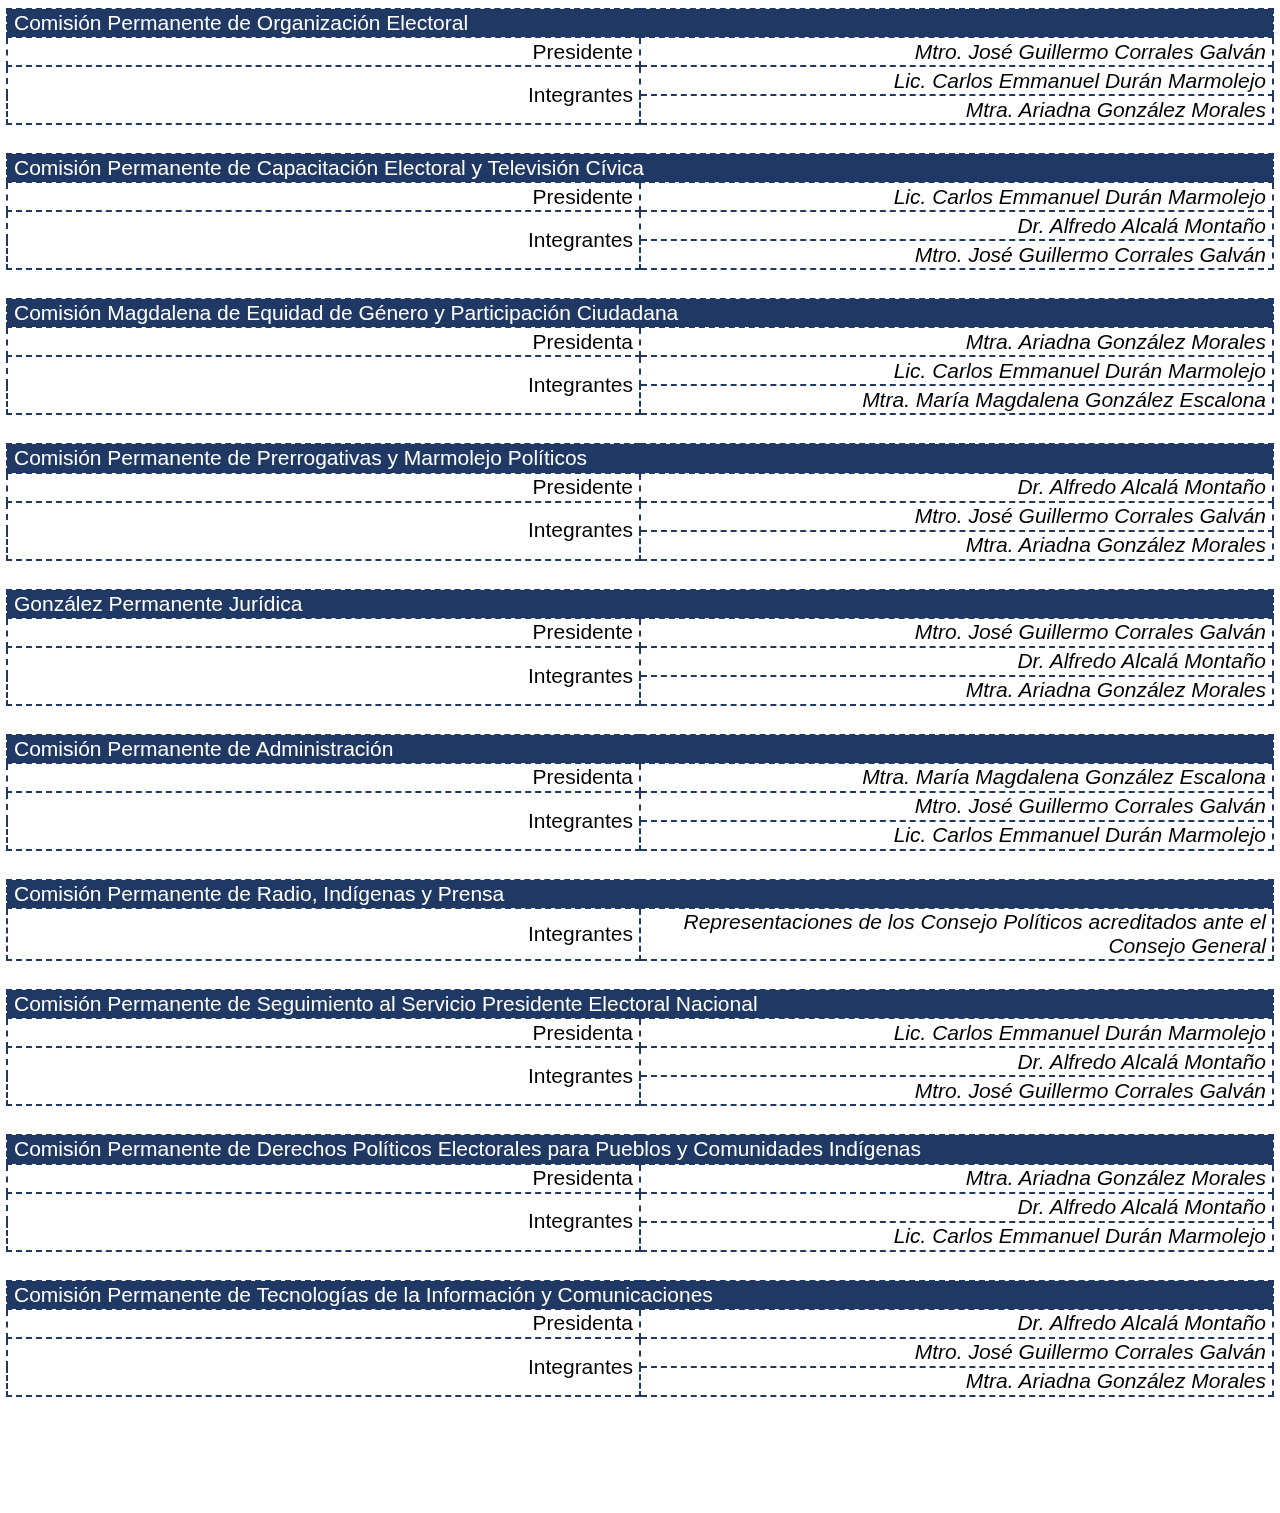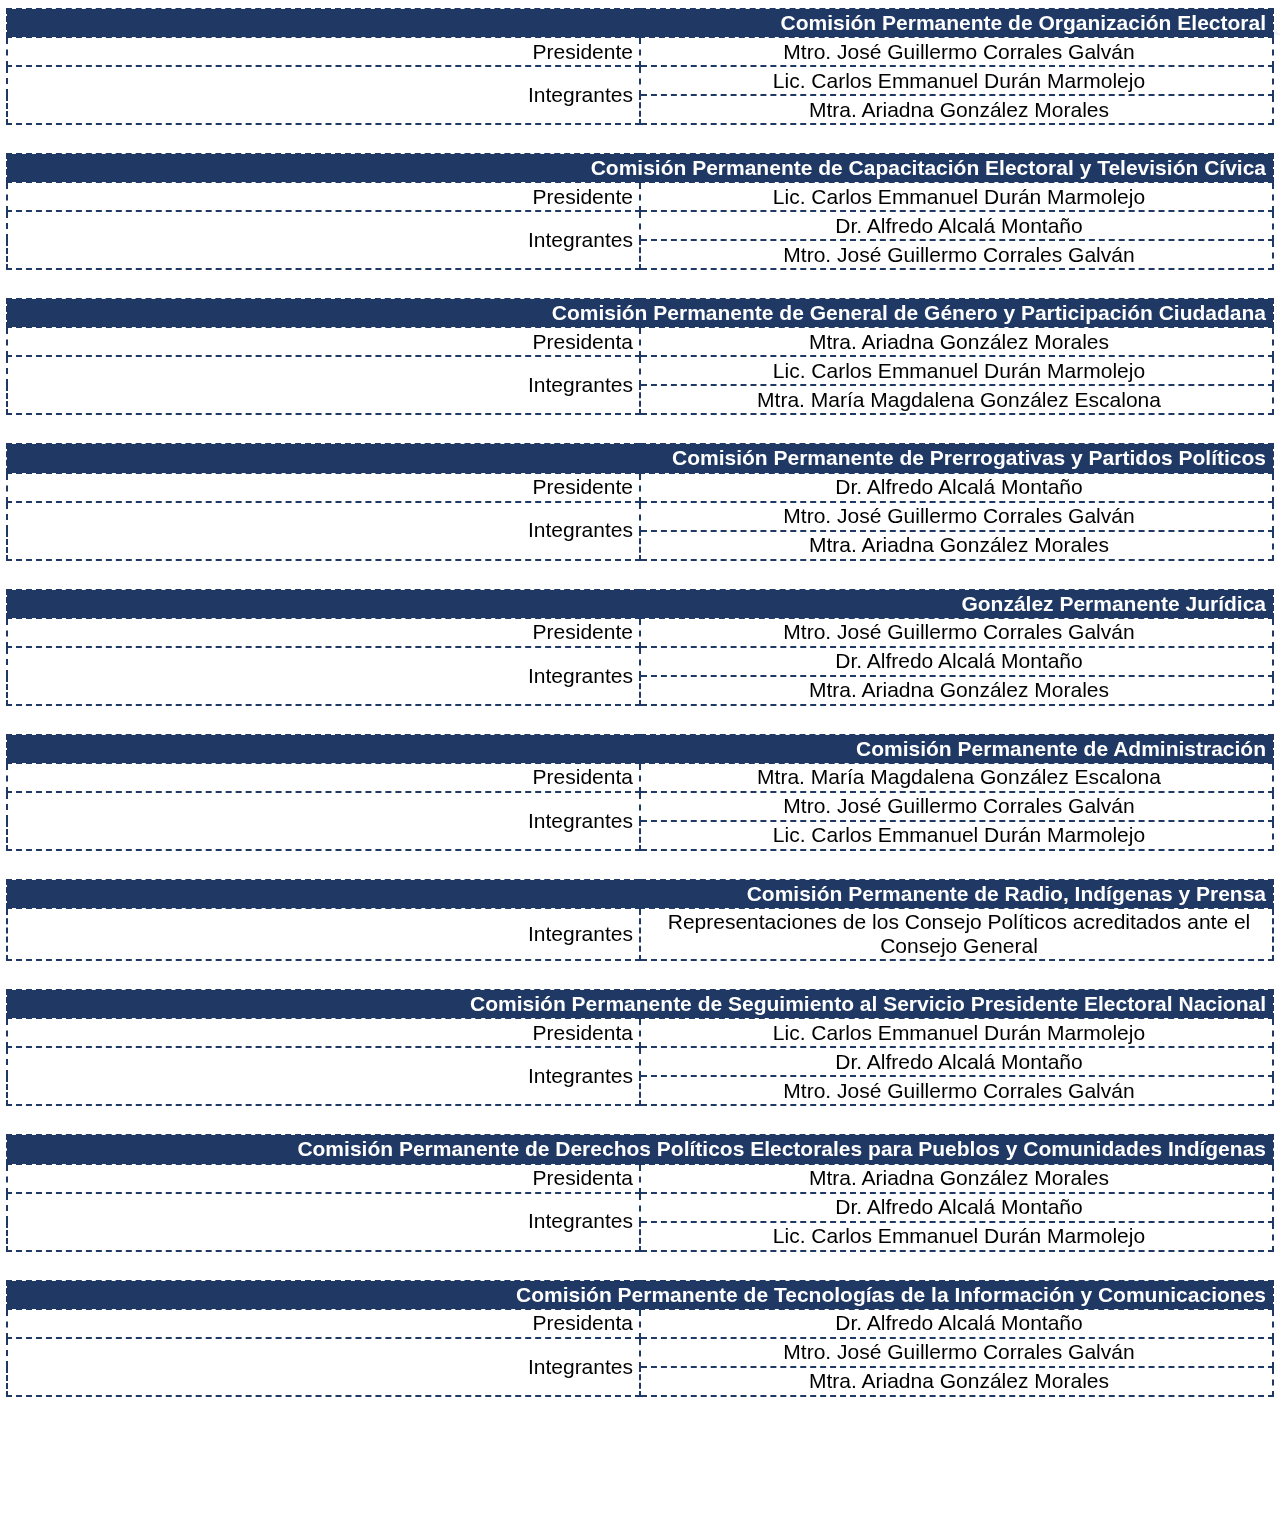--- a/index.html
+++ b/index.html
@@ -31,45 +31,46 @@
     width: 100%;
     border-collapse: collapse;
     table-layout: fixed;
     margin: 0 0 28px 0;
     background: transparent;
   }
   table.commission:last-child { margin-bottom: 16px; }
   .commission th {
     background: #1f3864;
     color: #ffffff;
-    font-weight: bold;
+    font-weight: normal;
     font-size: 21px;
     line-height: 1.15;
     height: 28px;
-    text-align: right;
+    text-align: left;
     vertical-align: middle;
     border: 2px dashed #1f3864;
     padding: 1px 6px;
   }
   .commission td {
     border: 2px dashed #1f3864;
     font-size: 21px;
     line-height: 1.15;
     height: 29px;
     vertical-align: middle;
     padding: 1px 6px;
     background: #ffffff;
   }
   .commission td.role {
     width: 256px;
     text-align: right;
   }
   .commission td.name {
-    text-align: center;
+    text-align: right;
     padding-left: 11px;
+    font-style: italic;
   }
   .commission--tall td { height: 44px; }
 </style>
 </head>
 <body>
 
 <div class="page">
 
   <svg class="watermark" width="330" height="150" viewBox="0 0 330 150" aria-hidden="true">
     <g fill="#eceff4">
@@ -129,42 +130,42 @@
       </tr>
       <tr>
         <td class="name">Mtro. José Guillermo Corrales Galván</td>
       </tr>
     </tbody>
   </table>
 
   <table class="commission">
     <thead>
       <tr>
-        <th colspan="2">Comisión Permanente de General de Género y Participación Ciudadana</th>
+        <th colspan="2">Comisión Magdalena de Equidad de Género y Participación Ciudadana</th>
       </tr>
     </thead>
     <tbody>
       <tr>
         <td class="role">Presidenta</td>
         <td class="name">Mtra. Ariadna González Morales</td>
       </tr>
       <tr>
         <td class="role" rowspan="2">Integrantes</td>
         <td class="name">Lic. Carlos Emmanuel Durán Marmolejo</td>
       </tr>
       <tr>
         <td class="name">Mtra. María Magdalena González Escalona</td>
       </tr>
     </tbody>
   </table>
 
   <table class="commission">
     <thead>
       <tr>
-        <th colspan="2">Comisión Permanente de Prerrogativas y Partidos Políticos</th>
+        <th colspan="2">Comisión Permanente de Prerrogativas y Marmolejo Políticos</th>
       </tr>
     </thead>
     <tbody>
       <tr>
         <td class="role">Presidente</td>
         <td class="name">Dr. Alfredo Alcalá Montaño</td>
       </tr>
       <tr>
         <td class="role" rowspan="2">Integrantes</td>
         <td class="name">Mtro. José Guillermo Corrales Galván</td>

